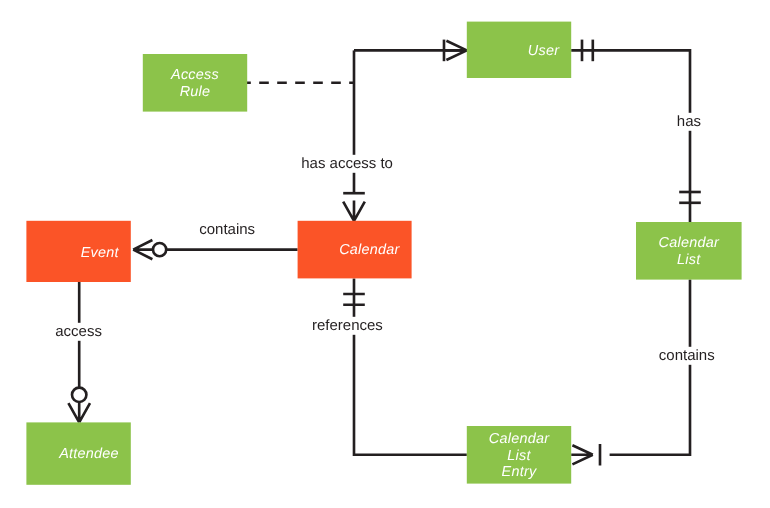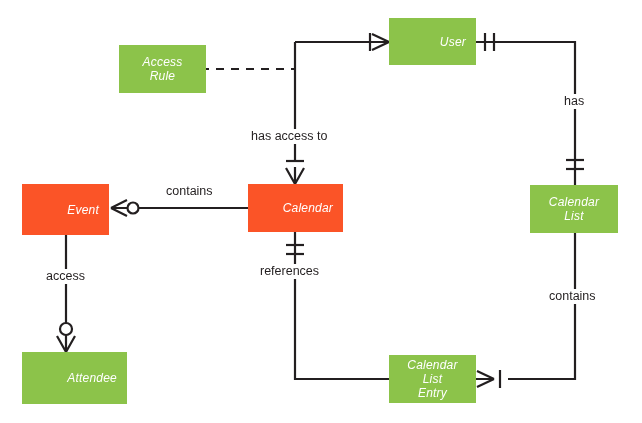--- a/index.html
+++ b/index.html
@@ -128,21 +128,21 @@
   </div>
 
   <div class="entity-box orange" style="left:248px; top:184px; width:95px; height:48px;">
     <span class="entity-label">Calendar</span>
   </div>
 
   <div class="entity-box green" style="left:530px; top:185px; width:88px; height:48px;">
     <span class="entity-label">Calendar List</span>
   </div>
 
-  <div class="entity-box green" style="left:22px; top:352px; width:105px; height:52px;">
+  <div class="entity-box green" style="left:22px; top:352px; width:87px; height:52px;">
     <span class="entity-label">Attendee</span>
   </div>
 
   <div class="entity-box green" style="left:389px; top:355px; width:87px; height:48px;">
     <span class="entity-label">Calendar List
 Entry</span>
   </div>
 
   <div class="edge-label" style="left:248px; top:117px;margin-top:12px;">has access to</div>
 

